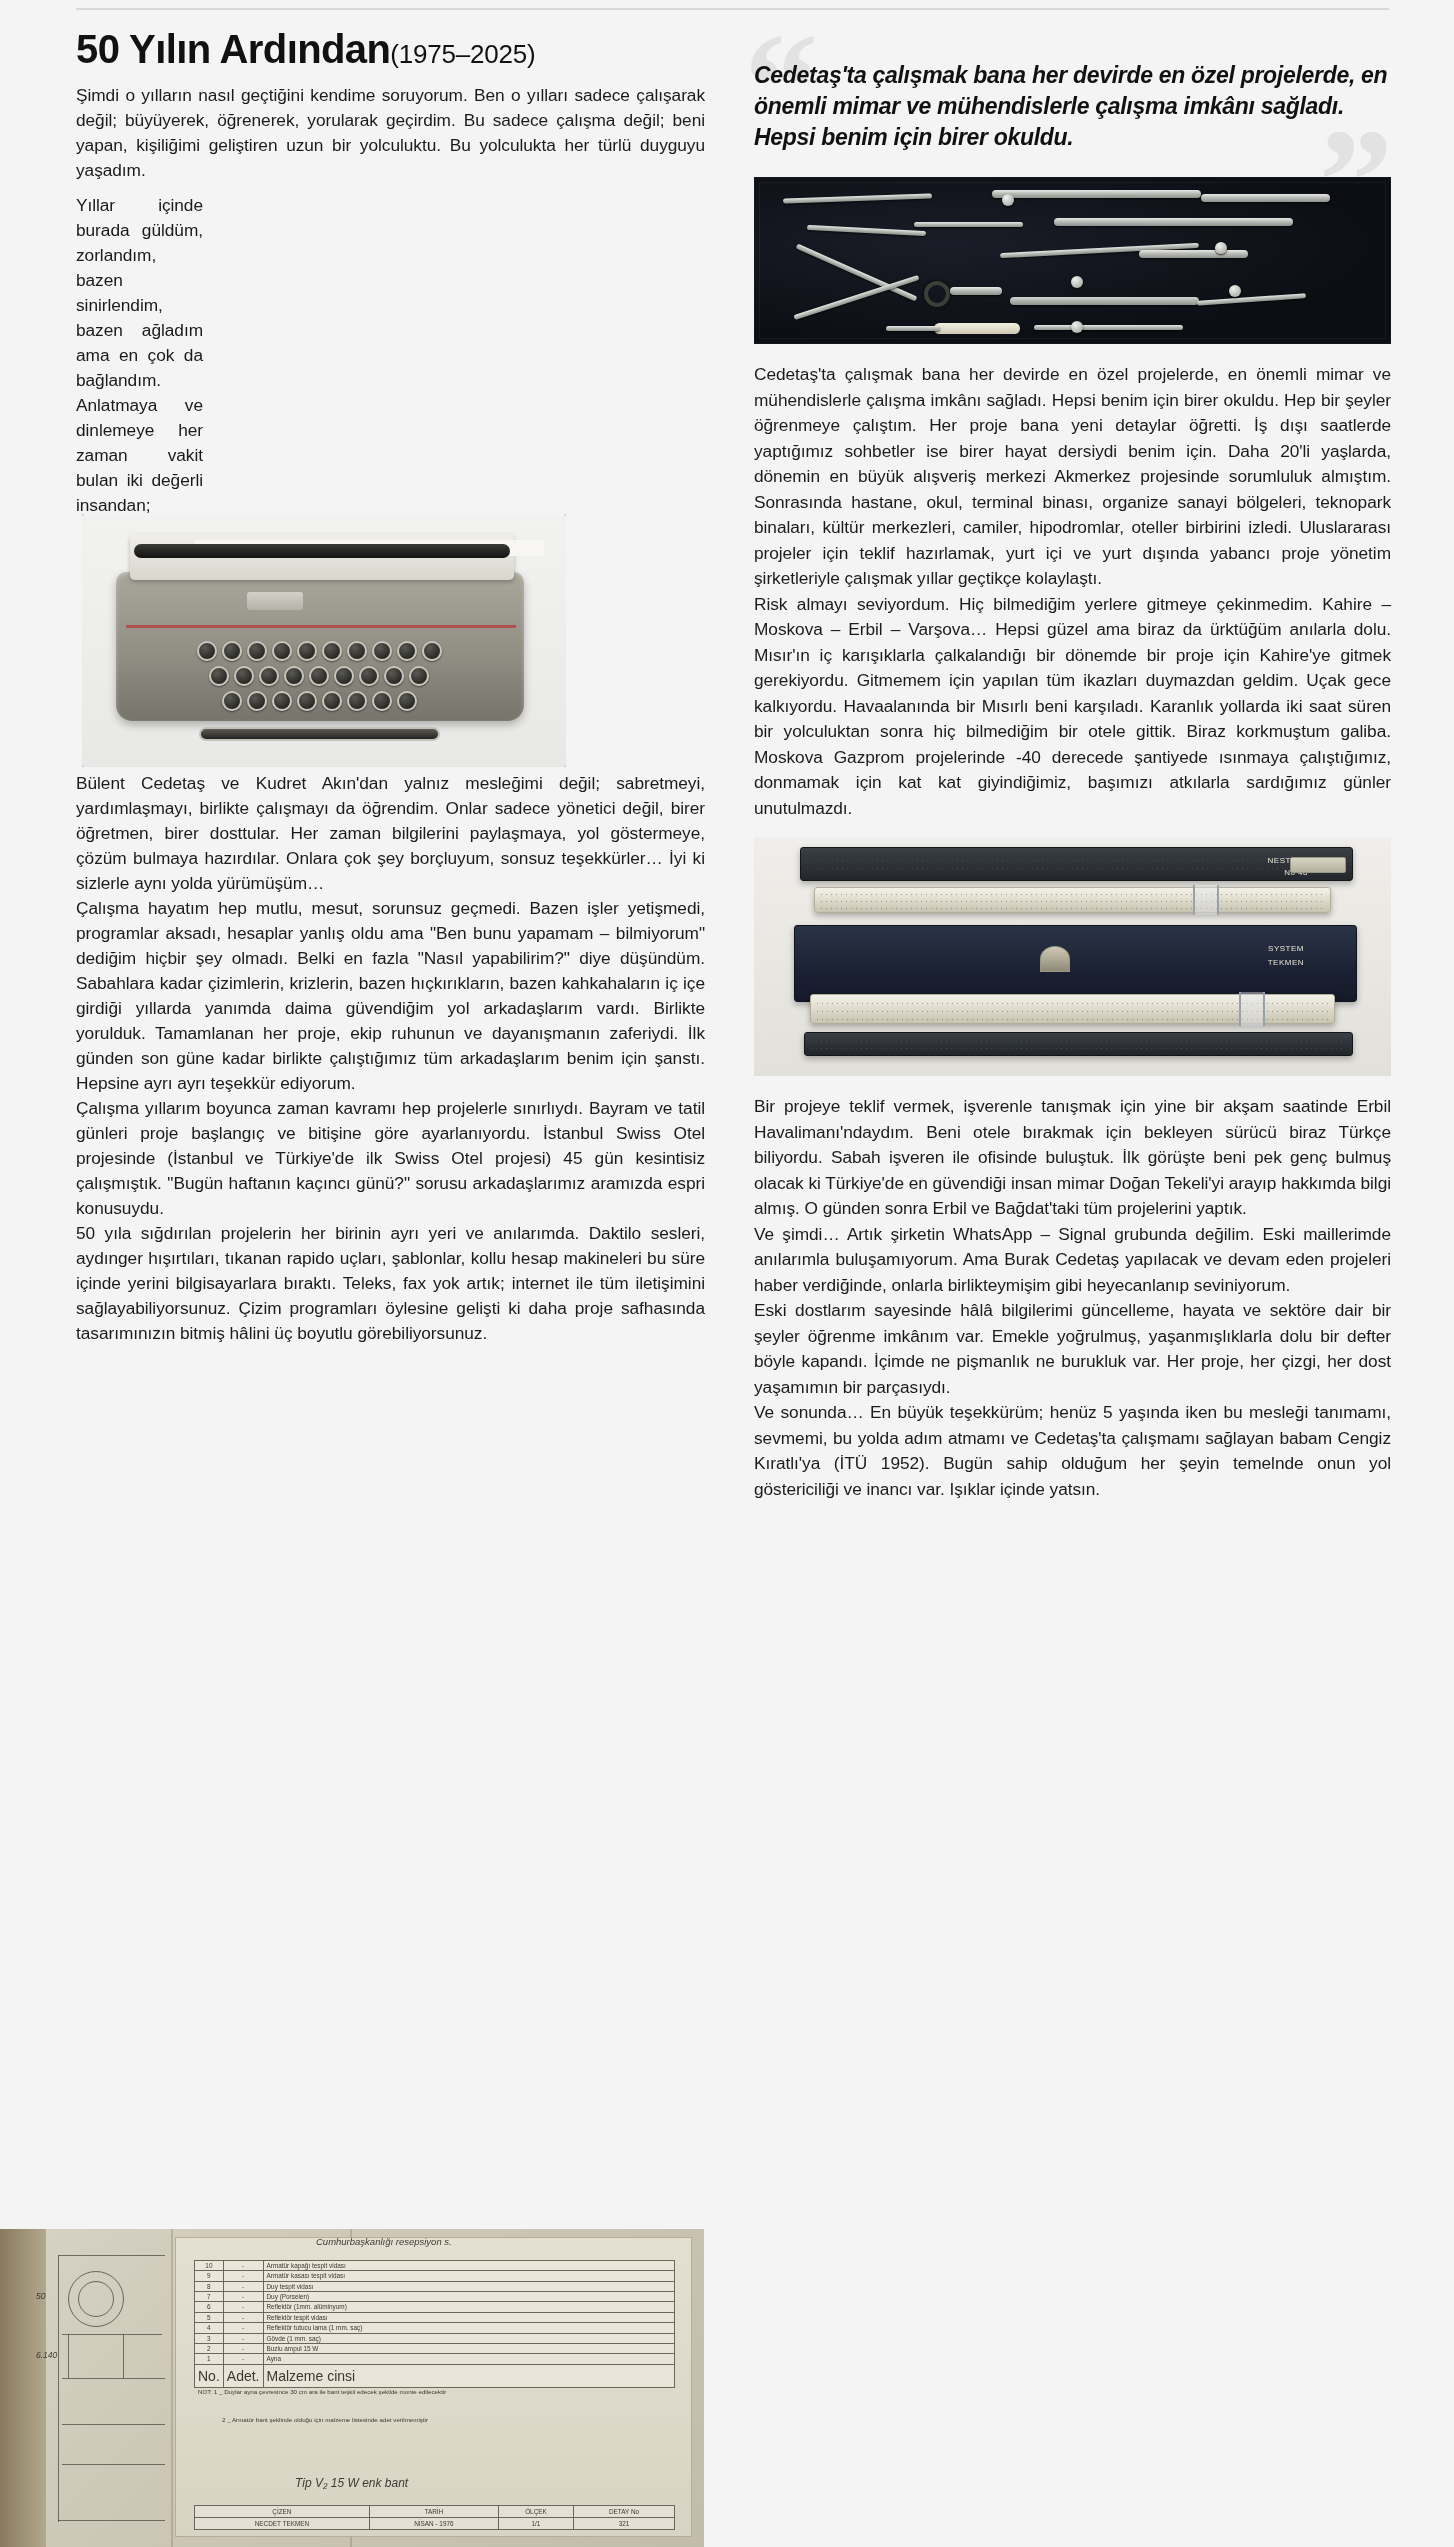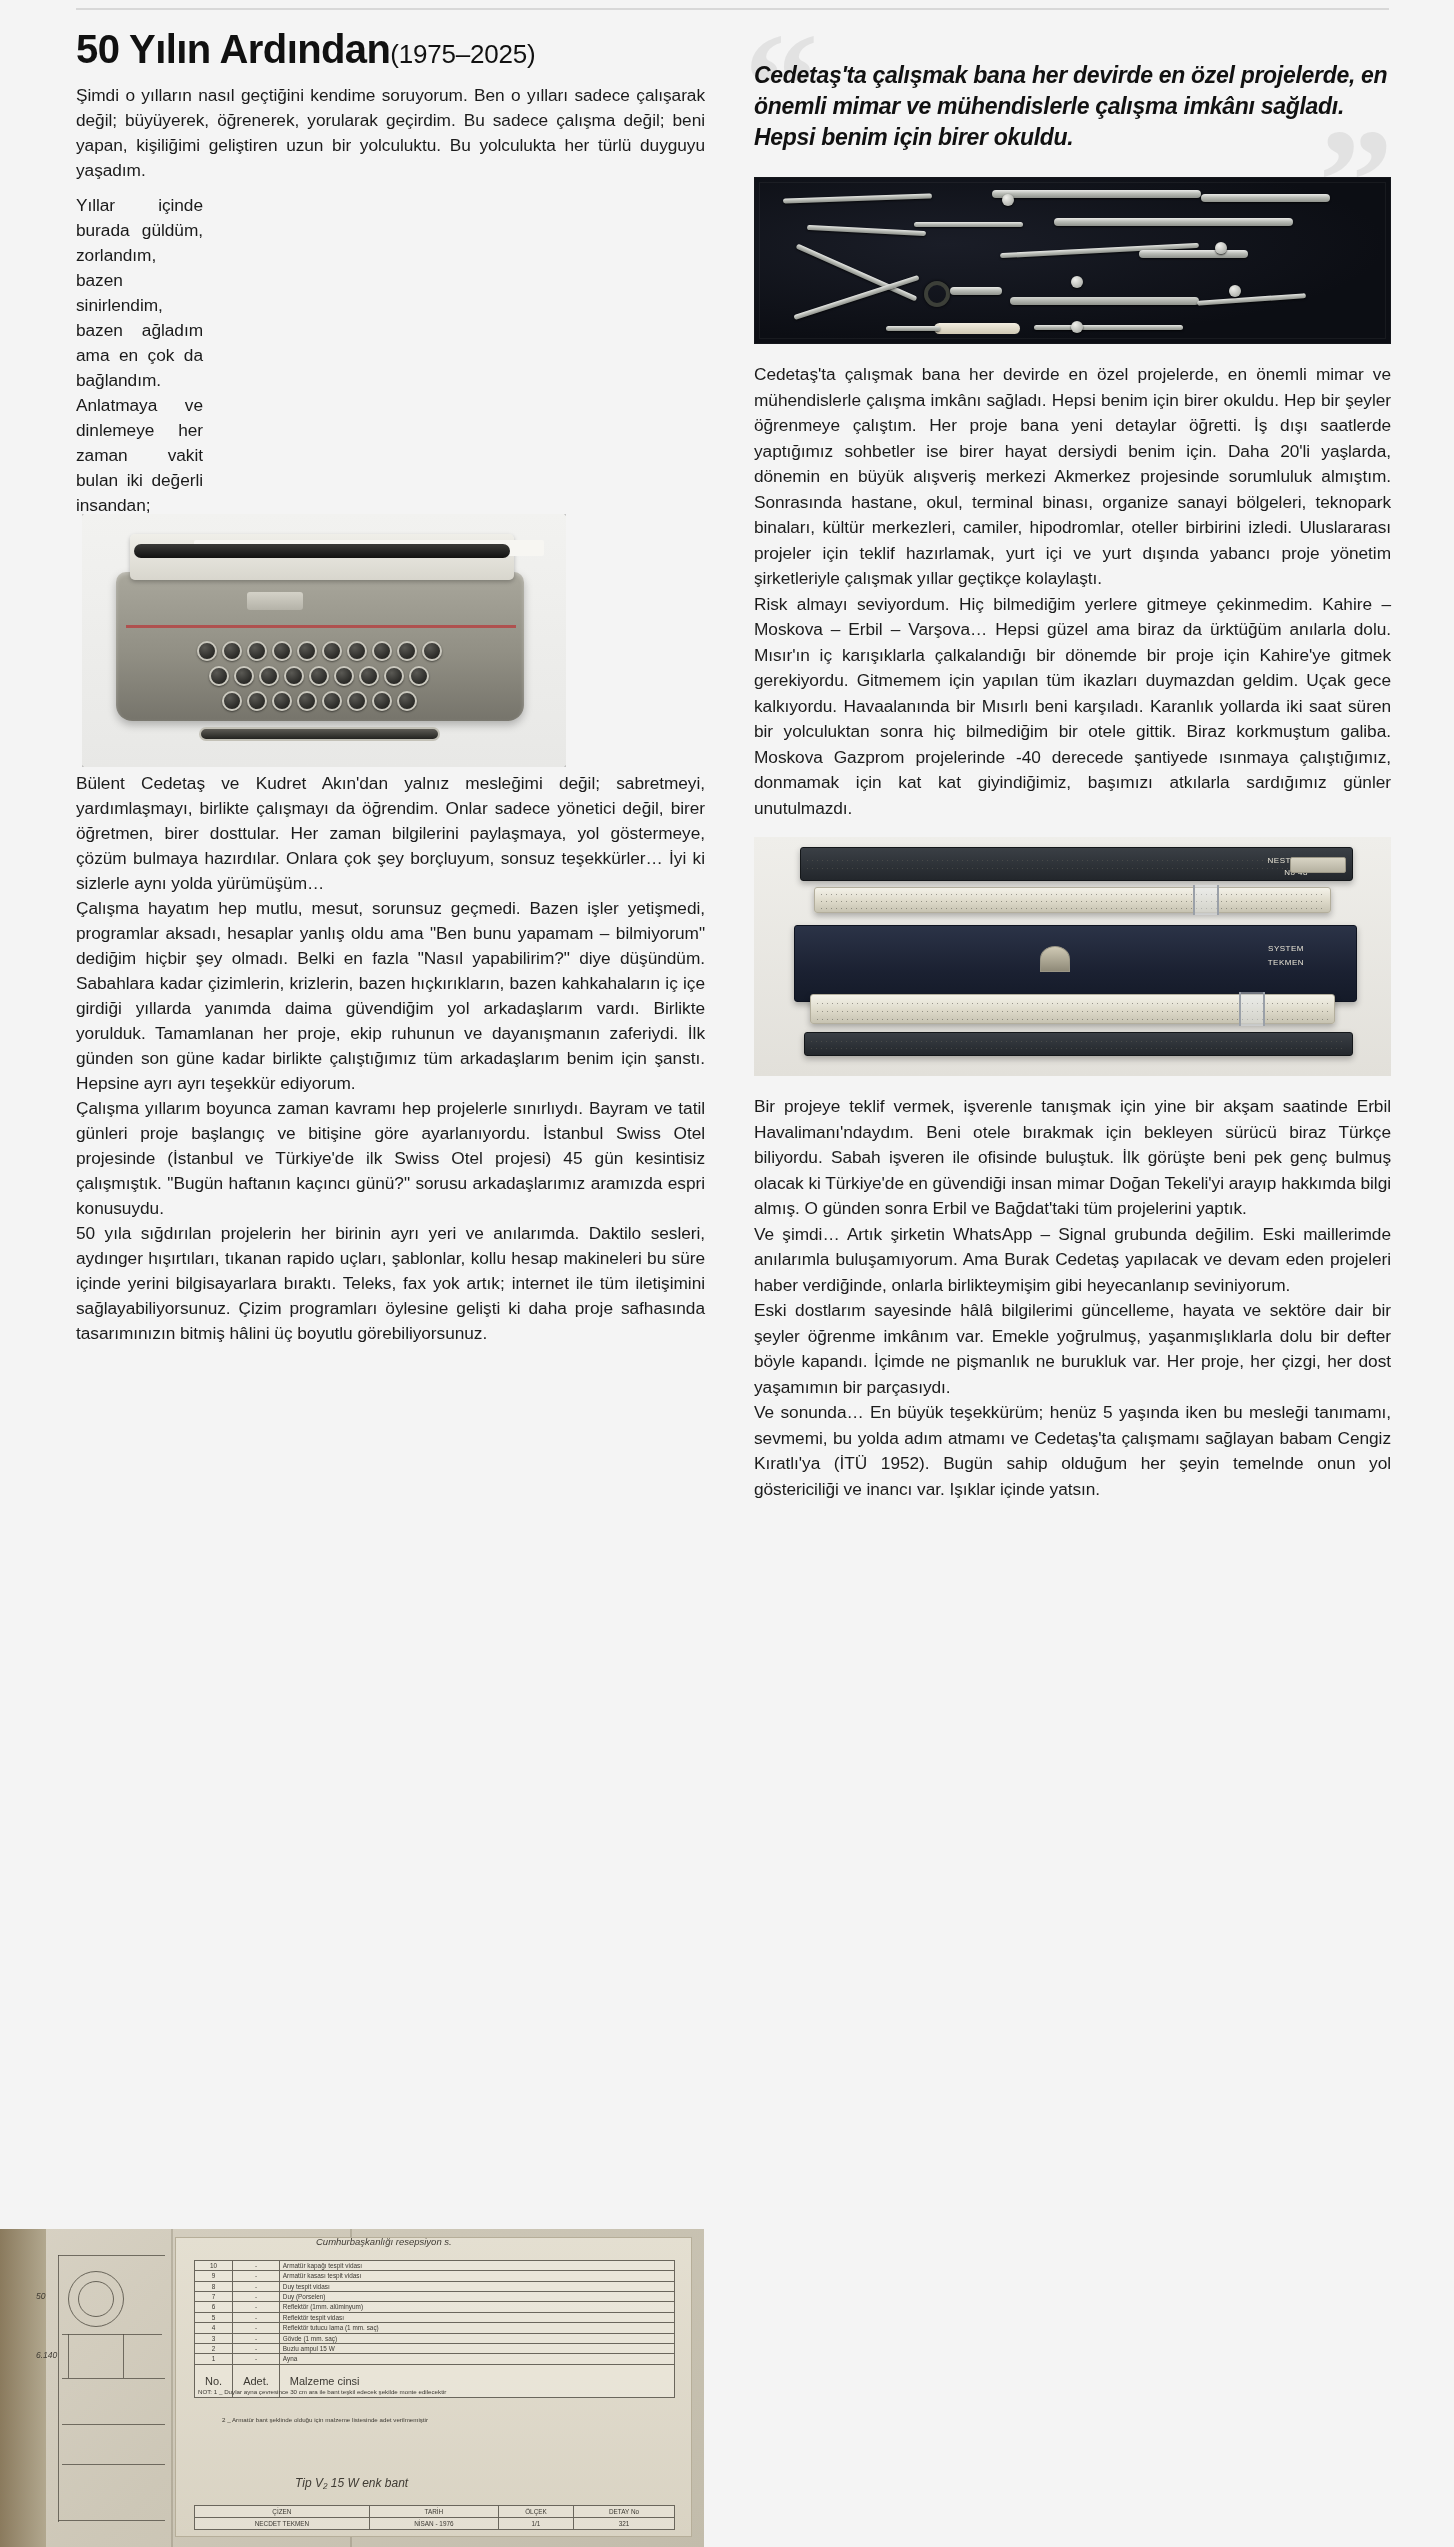--- a/index.html
+++ b/index.html
@@ -337,21 +337,21 @@
   }
   .bp-table td {
     border:1px solid #6a665c;
     font-size:6.4px;
     padding:1px 3px;
     line-height:1.15;
     white-space:nowrap;
   }
   .bp-table td.c { text-align:center; width:16px; }
   .bp-table td.a { text-align:center; width:22px; }
-  .bp-table tr.hdr td { font-size:11px; padding:10px; }
+  .bp-table tr.hdr td { font-size:14px; padding:3px; }
   .bp-notes {
     position:absolute;
     left:22px; right:18px;
     font-size:6.2px;
     line-height:1.5;
     color:#3b3832;
   }
   .bp-titleblock {
     position:absolute;
     left:18px; right:16px; bottom:6px;

